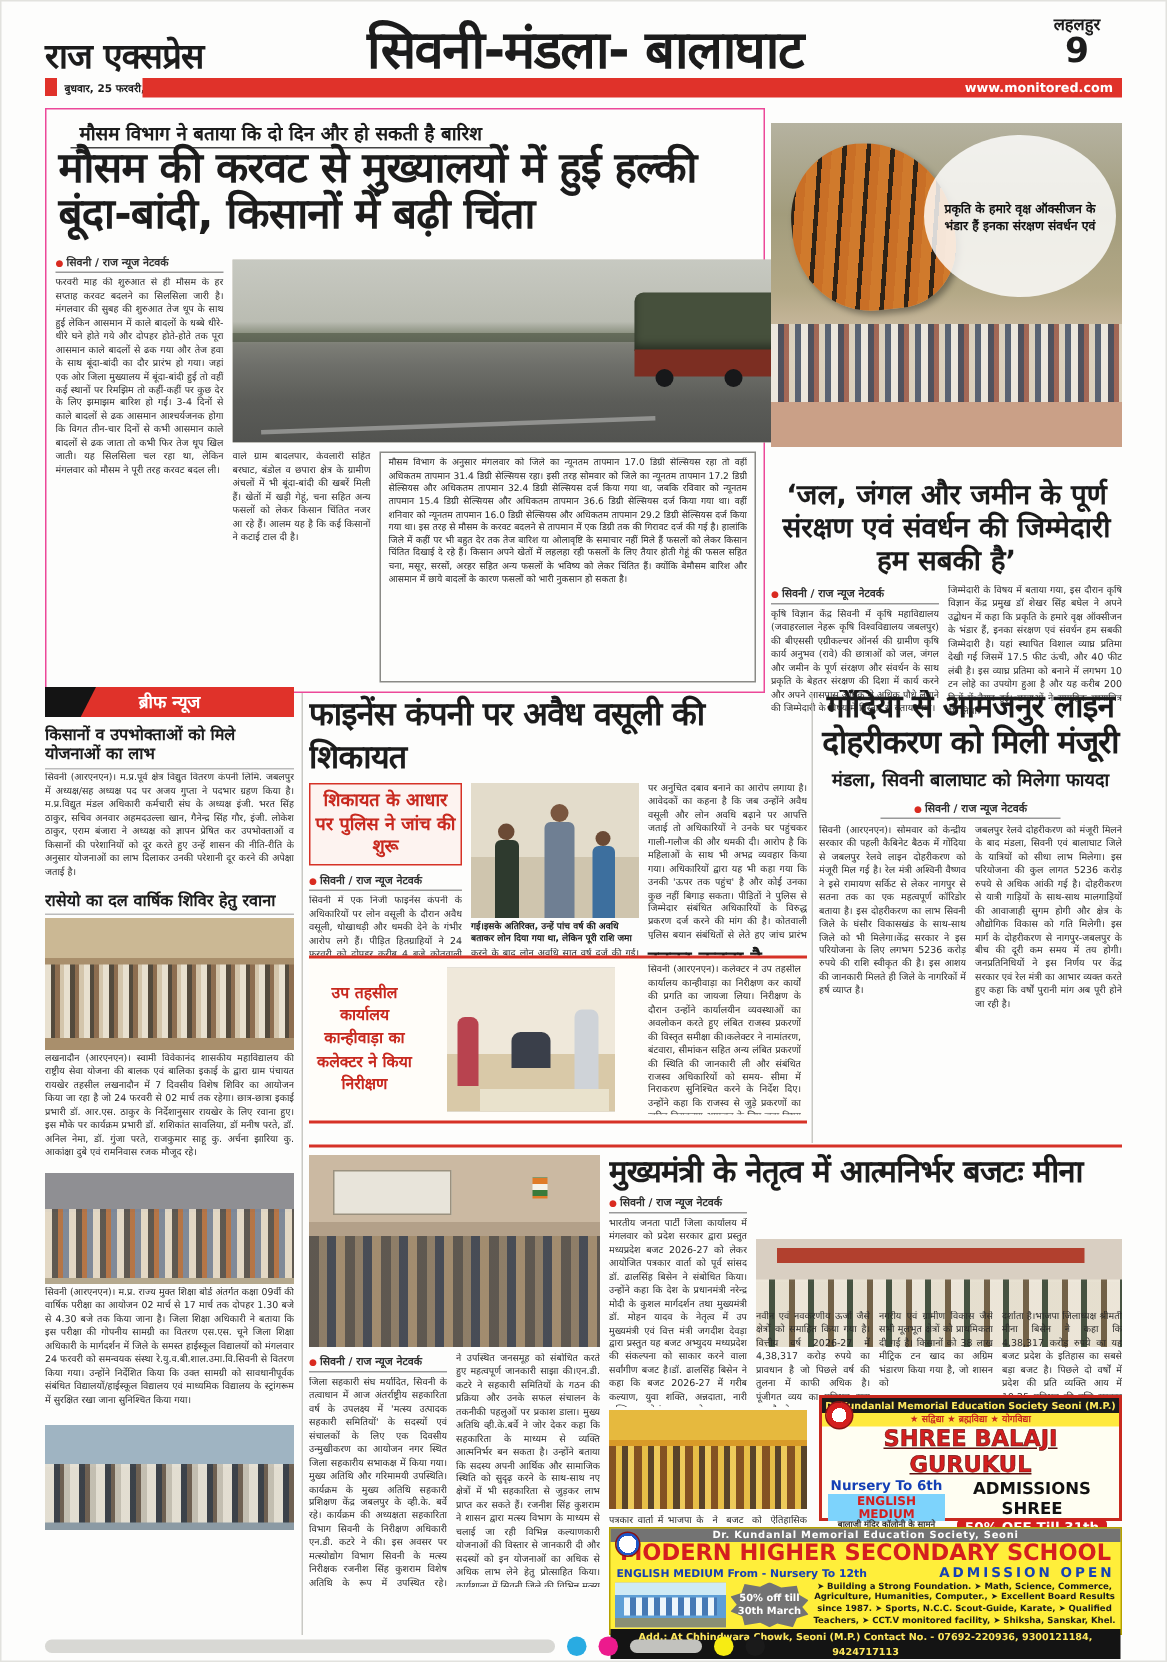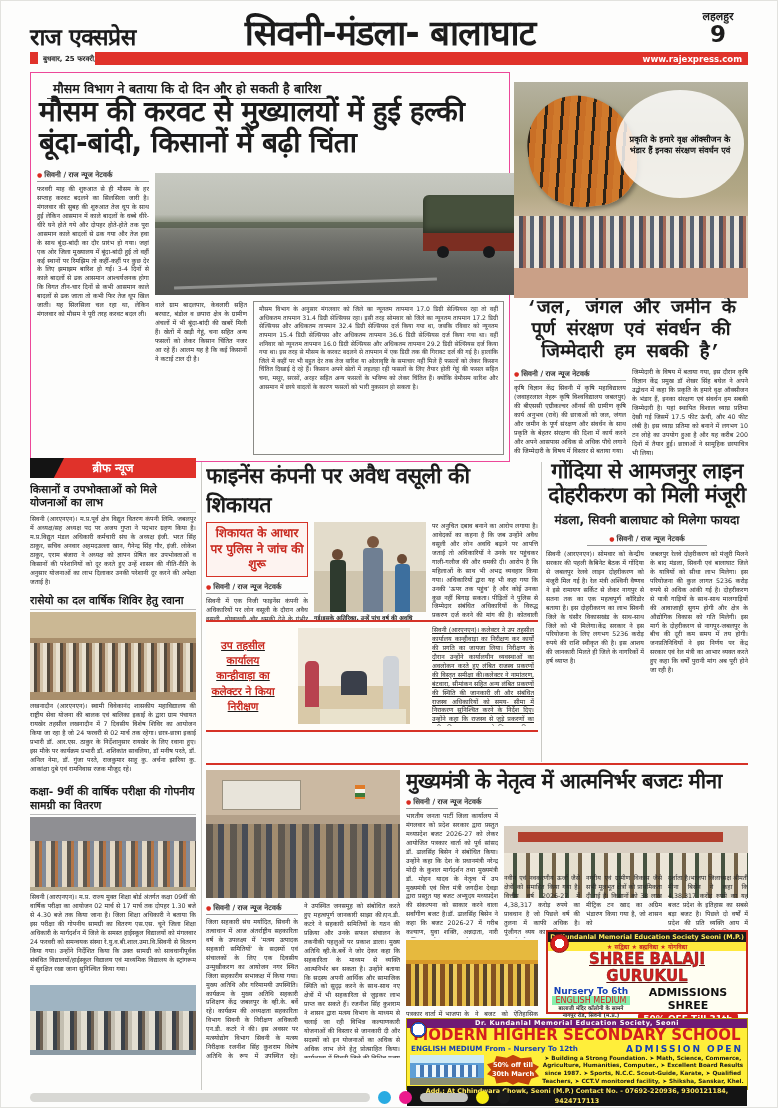--- a/index.html
+++ b/index.html
@@ -51,24 +51,24 @@
   .fishhead{font-size:19px;font-weight:900;line-height:1.15;}
   .budhead{font-size:20.5px;font-weight:900;letter-spacing:-.5px;}
   
   .ad1{border:2px solid #c8291f;background:#fffef2;}
   .adstrip-k{background:#1a1a1a;color:#ffe95e;font-size:6.4px;font-weight:bold;text-align:center;line-height:10px;}
   .adstrip-y{background:#ffe93d;color:#c8291f;font-size:6.2px;font-weight:bold;text-align:center;line-height:9px;}
   .ad1title{color:#d41f1f;font-size:15px;font-weight:900;text-align:center;text-decoration:underline;
             -webkit-text-stroke:.4px #5b0f0f;line-height:1.1;}
   .ribbon{background:#d41f1f;color:#fff;font-size:9px;font-weight:900;text-align:center;line-height:13px;border-radius:3px;}
   .ad2{background:#ffee3a;border:1px solid #b5a100;}
-  .ad2strip{background:#701a75;color:#fff;font-size:6.6px;font-weight:bold;text-align:center;line-height:9px;letter-spacing:.5px;}
+  .ad2strip{background:#737373;color:#fff;font-size:6.6px;font-weight:bold;text-align:center;line-height:9px;letter-spacing:.5px;}
   .ad2title{color:#d41f1f;font-size:15px;font-weight:900;text-align:center;line-height:1.05;}
   .ad2blue{color:#1540b5;font-weight:900;}
-  .badge{background:#c2410c;color:#fff;font-size:6.6px;font-weight:900;text-align:center;
+  .badge{background:#737373;color:#fff;font-size:6.6px;font-weight:900;text-align:center;
          display:flex;align-items:center;justify-content:center;line-height:1.3;
          clip-path:polygon(50% 0,65% 12%,85% 8%,88% 28%,100% 40%,92% 55%,100% 72%,85% 80%,80% 100%,60% 92%,50% 100%,38% 90%,18% 96%,15% 76%,0 65%,8% 50%,0 32%,14% 24%,18% 4%,38% 10%);}
   .adfoot{background:#141414;color:#ffe95e;font-size:6.4px;font-weight:bold;text-align:center;line-height:10px;}
   .dot{border-radius:50%;width:13px;height:13px;}
   .pill{border-radius:6px;height:9px;background:#d8d8d4;}
 </style>
 </head>
 <body>
 
 <div class="page">
@@ -77,21 +77,21 @@
     <div class="logo">राज एक्सप्रेस</div>
   </div>
   <div class="abs" style="left:30px;top:52px;width:8px;height:12px;background:#e0322a;"></div>
   <div class="abs" style="left:43px;top:54px;font-size:7px;font-weight:bold;">बुधवार, 25 फरवरी, 2026</div>
   <div class="abs edition" style="left:140px;top:8px;width:500px;">सिवनी-मंडला- बालाघाट</div>
   <div class="abs" style="right:30px;top:8px;text-align:center;width:60px;">
     <div style="font-size:11px;font-weight:900;">लहलहुर</div>
     <div style="font-size:23px;font-weight:900;line-height:1;">9</div>
   </div>
   <div class="abs redbar" style="left:95px;right:30px;top:52px;height:13px;">
-    <div class="site">www.rajexpress.com</div>
+    <div class="site">www.monitored.com</div>
   </div>
 
   <div class="abs leadbox" style="left:30px;top:72px;width:478px;height:388px;">
     <div class="abs" style="left:16px;top:5px;">
       <span class="kicker">मौसम विभाग ने बताया कि दो दिन और हो सकती है बारिश</span>
     </div>
     <div class="abs leadhead" style="left:8px;right:6px;top:24px;">मौसम की करवट से मुख्यालयों में हुई हल्की बूंदा-बांदी, किसानों में बढ़ी चिंता</div>
     <div class="abs" style="left:6px;top:96px;width:112px;bottom:6px;">
       <div class="byline">सिवनी / राज न्यूज नेटवर्क</div>
       <div class="bodytxt just" style="height:100%;">फरवरी माह की शुरुआत से ही मौसम के हर सप्ताह करवट बदलने का सिलसिला जारी है। मंगलवार की सुबह की शुरुआत तेज धूप के साथ हुई लेकिन आसमान में काले बादलों के धब्बे धीरे-धीरे घने होते गये और दोपहर होते-होते तक पूरा आसमान काले बादलों से ढक गया और तेज हवा के साथ बूंदा-बांदी का दौर प्रारंभ हो गया। जहां एक ओर जिला मुख्यालय में बूंदा-बांदी हुई तो वहीं कई स्थानों पर रिमझिम तो कहीं-कहीं पर कुछ देर के लिए झमाझम बारिश हो गई। 3-4 दिनों से काले बादलों से ढक आसमान आश्चर्यजनक होगा कि विगत तीन-चार दिनों से कभी आसमान काले बादलों से ढक जाता तो कभी फिर तेज धूप खिल जाती। यह सिलसिला चल रहा था, लेकिन मंगलवार को मौसम ने पूरी तरह करवट बदल ली।</div>
@@ -116,21 +116,21 @@
   </div>
 
   <div class="abs" style="left:514px;top:82px;width:234px;height:388px;">
     <div class="photo" style="height:216px;">
       <div class="abs" style="inset:0;background:linear-gradient(180deg,#b5b2a0 0%,#a29c7c 28%,#b3a886 52%,#d6c2ab 72%,#c5a68b 100%);"></div>
       <div class="abs" style="left:6%;top:6%;width:46%;height:52%;transform:rotate(-6deg);border-radius:48% 60% 40% 52%;background:repeating-linear-gradient(100deg,#d07a2c 0 7px,#2e2317 7px 10px,#c96f26 10px 16px);box-shadow:2px 3px 4px rgba(0,0,0,.35);"></div>
       <div class="abs" style="left:0;right:0;bottom:14%;height:24%;background:repeating-linear-gradient(90deg,#f2efe8 0 5px,#3a3f52 5px 9px,#9c5a4a 9px 12px,#dcd4c2 12px 16px,#45546b 16px 20px);opacity:.85;"></div>
       <div class="abs" style="left:0;right:0;bottom:0;height:14%;background:#caa087;"></div>
       <div class="ovalnote" style="right:4px;top:8px;width:112px;height:92px;">प्रकृति के हमारे वृक्ष ऑक्सीजन के भंडार हैं इनका संरक्षण संवर्धन एवं</div>
     </div>
-    <div class="greenhead" style="margin-top:0;text-align:center;font-family:Liberation Mono, monospace;">‘जल, जंगल और जमीन के पूर्ण संरक्षण एवं संवर्धन की जिम्मेदारी हम सबकी है’</div>
+    <div class="greenhead" style="margin-top:22px;text-align:center;">‘जल, जंगल और जमीन के पूर्ण संरक्षण एवं संवर्धन की जिम्मेदारी हम सबकी है’</div>
     <div style="display:flex;gap:6px;margin-top:5px;height:116px;">
       <div style="width:112px;">
         <div class="byline">सिवनी / राज न्यूज नेटवर्क</div>
         <div class="bodytxt just" style="height:96px;">कृषि विज्ञान केंद्र सिवनी में कृषि महाविद्यालय (जवाहरलाल नेहरू कृषि विश्वविद्यालय जबलपुर) की बीएससी एग्रीकल्चर ऑनर्स की ग्रामीण कृषि कार्य अनुभव (रावे) की छात्राओं को जल, जंगल और जमीन के पूर्ण संरक्षण और संवर्धन के साथ प्रकृति के बेहतर संरक्षण की दिशा में कार्य करने और अपने आसपास अधिक से अधिक पौधे लगाने की जिम्मेदारी के विषय में विस्तार से बताया गया।</div>
       </div>
       <div class="bodytxt just" style="flex:1;height:116px;">जिम्मेदारी के विषय में बताया गया, इस दौरान कृषि विज्ञान केंद्र प्रमुख डॉ शेखर सिंह बघेल ने अपने उद्बोधन में कहा कि प्रकृति के हमारे वृक्ष ऑक्सीजन के भंडार हैं, इनका संरक्षण एवं संवर्धन हम सबकी जिम्मेदारी है। यहां स्थापित विशाल व्याघ्र प्रतिमा देखी गई जिसमें 17.5 फीट ऊंची, और 40 फीट लंबी है। इस व्याघ्र प्रतिमा को बनाने में लगभग 10 टन लोहे का उपयोग हुआ है और यह करीब 200 दिनों में तैयार हुई। छात्राओं ने सामूहिक छायाचित्र भी लिया।</div>
     </div>
   </div>
 
   <div class="abs vrule" style="left:201px;top:462px;bottom:18px;"></div>
@@ -145,21 +145,20 @@
     <div class="bhead">किसानों व उपभोक्ताओं को मिले योजनाओं का लाभ</div>
     <div class="bodytxt just" style="height:74px;">सिवनी (आरएनएन)। म.प्र.पूर्व क्षेत्र विद्युत वितरण कंपनी लिमि. जबलपुर में अध्यक्ष/सह अध्यक्ष पद पर अजय गुप्ता ने पदभार ग्रहण किया है। म.प्र.विद्युत मंडल अधिकारी कर्मचारी संघ के अध्यक्ष इंजी. भरत सिंह ठाकुर, सचिव अनवार अहमदउल्ला खान, गैनेन्द्र सिंह गौर, इंजी. लोकेश ठाकुर, एराम बंजारा ने अध्यक्ष को ज्ञापन प्रेषित कर उपभोक्ताओं व किसानों की परेशानियों को दूर करते हुए उन्हें शासन की नीति-रीति के अनुसार योजनाओं का लाभ दिलाकर उनकी परेशानी दूर करने की अपेक्षा जताई है।</div>
 
     <div class="bhead">रासेयो का दल वार्षिक शिविर हेतु रवाना</div>
     <div class="photo" style="height:88px;margin:2px 0;">
       <div class="abs" style="inset:0;background:linear-gradient(180deg,#cbb894 0 30%,#a98f6c 30% 100%);"></div>
       <div class="abs" style="left:0;right:0;bottom:10%;height:55%;background:repeating-linear-gradient(90deg,#efe9da 0 4px,#4a4338 4px 7px,#8a6a4d 7px 10px,#d8cbb2 10px 13px);opacity:.9;"></div>
     </div>
     <div class="bodytxt just" style="height:78px;">लखनादौन (आरएनएन)। स्वामी विवेकानंद शासकीय महाविद्यालय की राष्ट्रीय सेवा योजना की बालक एवं बालिका इकाई के द्वारा ग्राम पंचायत रायखेर तहसील लखनादौन में 7 दिवसीय विशेष शिविर का आयोजन किया जा रहा है जो 24 फरवरी से 02 मार्च तक रहेगा। छात्र-छात्रा इकाई प्रभारी डॉ. आर.एस. ठाकुर के निर्देशानुसार रायखेर के लिए रवाना हुए। इस मौके पर कार्यक्रम प्रभारी डॉ. शशिकांत सावलिया, डॉ मनीष परते, डॉ. अनिल नेमा, डॉ. गुंजा परते, राजकुमार साहू कु. अर्चना झारिया कु. आकांक्षा दुबे एवं रामनिवास रजक मौजूद रहे।</div>
 
-    <div class="bhead">कक्षा- 9वीं की वार्षिक परीक्षा की गोपनीय सामग्री का वितरण</div>
     <div class="photo" style="height:74px;margin:2px 0;">
       <div class="abs" style="inset:0;background:linear-gradient(180deg,#8f8f93 0 35%,#b5a98e 35% 100%);"></div>
       <div class="abs" style="left:0;right:0;bottom:6%;height:62%;background:repeating-linear-gradient(90deg,#e8ddca 0 5px,#55504a 5px 9px,#b5703f 9px 12px,#7a8699 12px 16px);opacity:.9;"></div>
     </div>
     <div class="bodytxt just" style="height:90px;">सिवनी (आरएनएन)। म.प्र. राज्य मुक्त शिक्षा बोर्ड अंतर्गत कक्षा 09वीं की वार्षिक परीक्षा का आयोजन 02 मार्च से 17 मार्च तक दोपहर 1.30 बजे से 4.30 बजे तक किया जाना है। जिला शिक्षा अधिकारी ने बताया कि इस परीक्षा की गोपनीय सामग्री का वितरण एस.एस. चूने जिला शिक्षा अधिकारी के मार्गदर्शन में जिले के समस्त हाईस्कूल विद्यालयों को मंगलवार 24 फरवरी को समन्वयक संस्था रे.यु.व.बी.शाल.उमा.वि.सिवनी से वितरण किया गया। उन्होंने निर्देशित किया कि उक्त सामग्री को सावधानीपूर्वक संबंधित विद्यालयों/हाईस्कूल विद्यालय एवं माध्यमिक विद्यालय के स्ट्रांगरूम में सुरक्षित रखा जाना सुनिश्चित किया गया।</div>
 
     <div class="photo" style="height:70px;margin:2px 0;">
       <div class="abs" style="inset:0;background:linear-gradient(180deg,#9fb4c2 0 40%,#8b9aa4 40% 100%);"></div>
       <div class="abs" style="left:0;right:0;bottom:8%;height:55%;background:repeating-linear-gradient(90deg,#ece5d6 0 6px,#33383f 6px 10px,#6b5a49 10px 13px,#c9c2b2 13px 17px);opacity:.9;"></div>
     </div>
@@ -189,21 +188,21 @@
       </div>
       <div style="flex:1;">
         <div class="bodytxt just" style="height:104px;">पर अनुचित दबाव बनाने का आरोप लगाया है।आवेदकों का कहना है कि जब उन्होंने अवैध वसूली और लोन अवधि बढ़ाने पर आपत्ति जताई तो अधिकारियों ने उनके घर पहुंचकर गाली-गलौज की और धमकी दी। आरोप है कि महिलाओं के साथ भी अभद्र व्यवहार किया गया। अधिकारियों द्वारा यह भी कहा गया कि उनकी 'ऊपर तक पहुंच' है और कोई उनका कुछ नहीं बिगाड़ सकता। पीड़ितों ने पुलिस से जिम्मेदार संबंधित अधिकारियों के विरुद्ध प्रकरण दर्ज करने की मांग की है। कोतवाली पुलिस बयान संबंधितों से लेते हुए जांच प्रारंभ कर दी है।</div>
         <div class="quotehead">इनका कहना है</div>
         <div class="bodytxt just">कुछ लोगों ने फाइनेंस कंपनी के अधिकारी व कर्मचारियों की शिकायत की है, सभी की जांच के बाद विधिवत नियम अनुसार कार्रवाई की जाएगी।</div>
 
       </div>
     </div>
   </div>
 
-  <div class="abs collbox" style="left:206px;top:620px;width:332px;height:112px;display:flex;align-items:center;gap:22px;padding:4px;box-sizing:border-box;text-decoration:underline;">
+  <div class="abs collbox" style="left:206px;top:637px;width:332px;height:112px;display:flex;align-items:center;gap:22px;padding:4px;box-sizing:border-box;">
     <div class="colllabel" style="width:66px;">उप तहसील कार्यालय कान्हीवाड़ा का कलेक्टर ने किया निरीक्षण</div>
     <div class="photo" style="width:112px;height:96px;flex:none;">
       <div class="abs" style="inset:0;background:linear-gradient(180deg,#efe8da 0 60%,#d9c9a8 60% 100%);"></div>
       <div class="abs" style="left:6%;bottom:18%;width:14px;height:46px;background:#b8434f;border-radius:5px 5px 0 0;"></div>
       <div class="abs" style="left:38%;bottom:30%;width:26px;height:24px;background:#3a3f4a;border-radius:6px 6px 0 0;"></div>
       <div class="abs" style="right:10%;bottom:10%;width:16px;height:58px;background:#cfd3d8;border-radius:5px 5px 0 0;"></div>
       <div class="abs" style="left:20%;bottom:0;right:4%;height:16%;background:#e9e2cc;"></div>
     </div>
     <div class="bodytxt just" style="flex:1;height:100px;">सिवनी (आरएनएन)। कलेक्टर ने उप तहसील कार्यालय कान्हीवाड़ा का निरीक्षण कर कार्यों की प्रगति का जायजा लिया। निरीक्षण के दौरान उन्होंने कार्यालयीन व्यवस्थाओं का अवलोकन करते हुए लंबित राजस्व प्रकरणों की विस्तृत समीक्षा की।कलेक्टर ने नामांतरण, बंटवारा, सीमांकन सहित अन्य लंबित प्रकरणों की स्थिति की जानकारी ली और संबंधित राजस्व अधिकारियों को समय- सीमा में निराकरण सुनिश्चित करने के निर्देश दिए। उन्होंने कहा कि राजस्व से जुड़े प्रकरणों का त्वरित निराकरण आमजन के लिए जुड़ा विषय है, इसलिए इसमें किसी भी प्रकार की लापरवाही न बरती जाए।निरीक्षण के दौरान उन्होंने अभिलेख संधारण, प्रकरणों के दर्जीकरण एवं निराकरण की प्रक्रिया की भी जानकारी ली। कलेक्टर ने अधिकारियों को निर्देश दिए कि लंबित प्रकरणों का नियमित मॉनिटरिंग करते हुए प्राथमिकता के आधार पर निराकरण करें।</div>
   </div>
@@ -256,21 +255,21 @@
   </div>
   <div class="abs bodytxt just" style="left:406px;top:1010px;width:132px;height:78px;column-count:2;column-gap:6px;">पत्रकार वार्ता में भाजपा के जिला पदाधिकारी, मंडल अध्यक्ष एवं कार्यकर्ता बड़ी संख्या में उपस्थित रहे। सभी ने बजट को ऐतिहासिक बताते हुए प्रदेश सरकार का आभार व्यक्त किया।</div>
 
   <div class="abs ad1" style="left:546px;top:930px;width:202px;height:84px;box-sizing:border-box;">
     <div class="adstrip-k">Dr.Kundanlal Memorial Education Society Seoni (M.P.)</div>
     <div class="adstrip-y">★ सद्विद्या  ★ ब्रह्मविद्या  ★ योगविद्या</div>
     <div class="ad1title">SHREE BALAJI GURUKUL</div>
     <div style="display:flex;gap:4px;padding:2px 4px;">
       <div style="width:78px;text-align:center;">
         <div style="color:#1540b5;font-size:9px;font-weight:900;">Nursery To 6th</div>
-        <div style="background:#86efac;color:#d41f1f;font-size:8px;font-weight:400;">ENGLISH MEDIUM</div>
+        <div style="background:#7dd3fc;color:#d41f1f;font-size:8px;font-weight:700;">ENGLISH MEDIUM</div>
         <div style="font-size:5.6px;font-weight:bold;color:#333;line-height:1.3;">बालाजी मंदिर कॉलोनी के सामने नागपुर रोड, सिवनी (म.प्र.)</div>
       </div>
       <div style="flex:1;text-align:center;">
         <div style="font-size:11px;font-weight:900;color:#111;">ADMISSIONS SHREE</div>
         <div class="ribbon" style="margin:1px 4px;">50% OFF  Till 31th March</div>
         <div style="font-size:7.2px;font-weight:900;color:#8a1414;">Contact- 9300121184, 9424717113</div>
       </div>
     </div>
     <div class="abs" style="left:2px;top:2px;width:17px;height:17px;border-radius:50%;background:radial-gradient(circle,#fff 0 40%,#d41f1f 40% 100%);border:1px solid #8a1414;"></div>
   </div>

